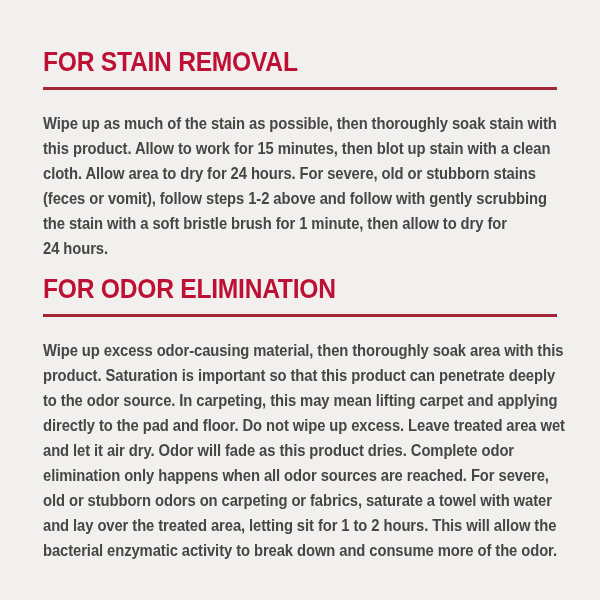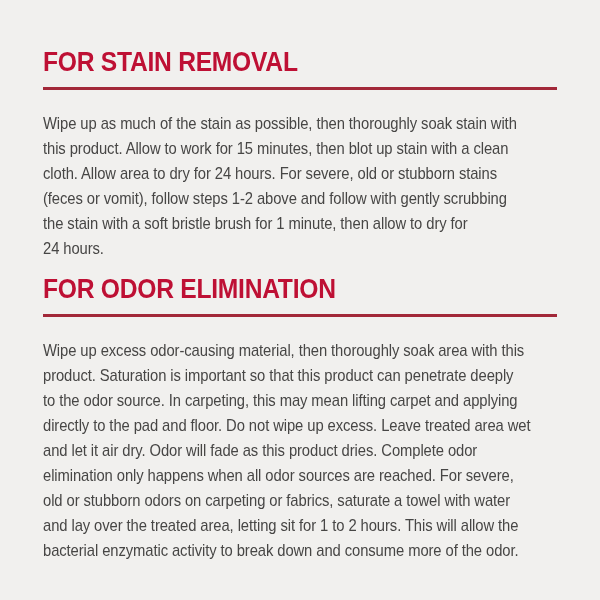--- a/index.html
+++ b/index.html
@@ -39,20 +39,21 @@
   .section-rule {
     height: 3px;
     background: var(--rule-red);
     margin-top: 11px;
     border: none;
   }
   .section-body {
     margin-top: 21px;
     color: var(--body-text);
     font-size: 17px;
+    font-weight: bold;
   }
   .section-body .line {
     white-space: nowrap;
     line-height: 25px;
     letter-spacing: -0.1px;
     transform: scaleX(0.87);
     transform-origin: left center;
   }
   .section + .section {
     margin-top: 14px;

